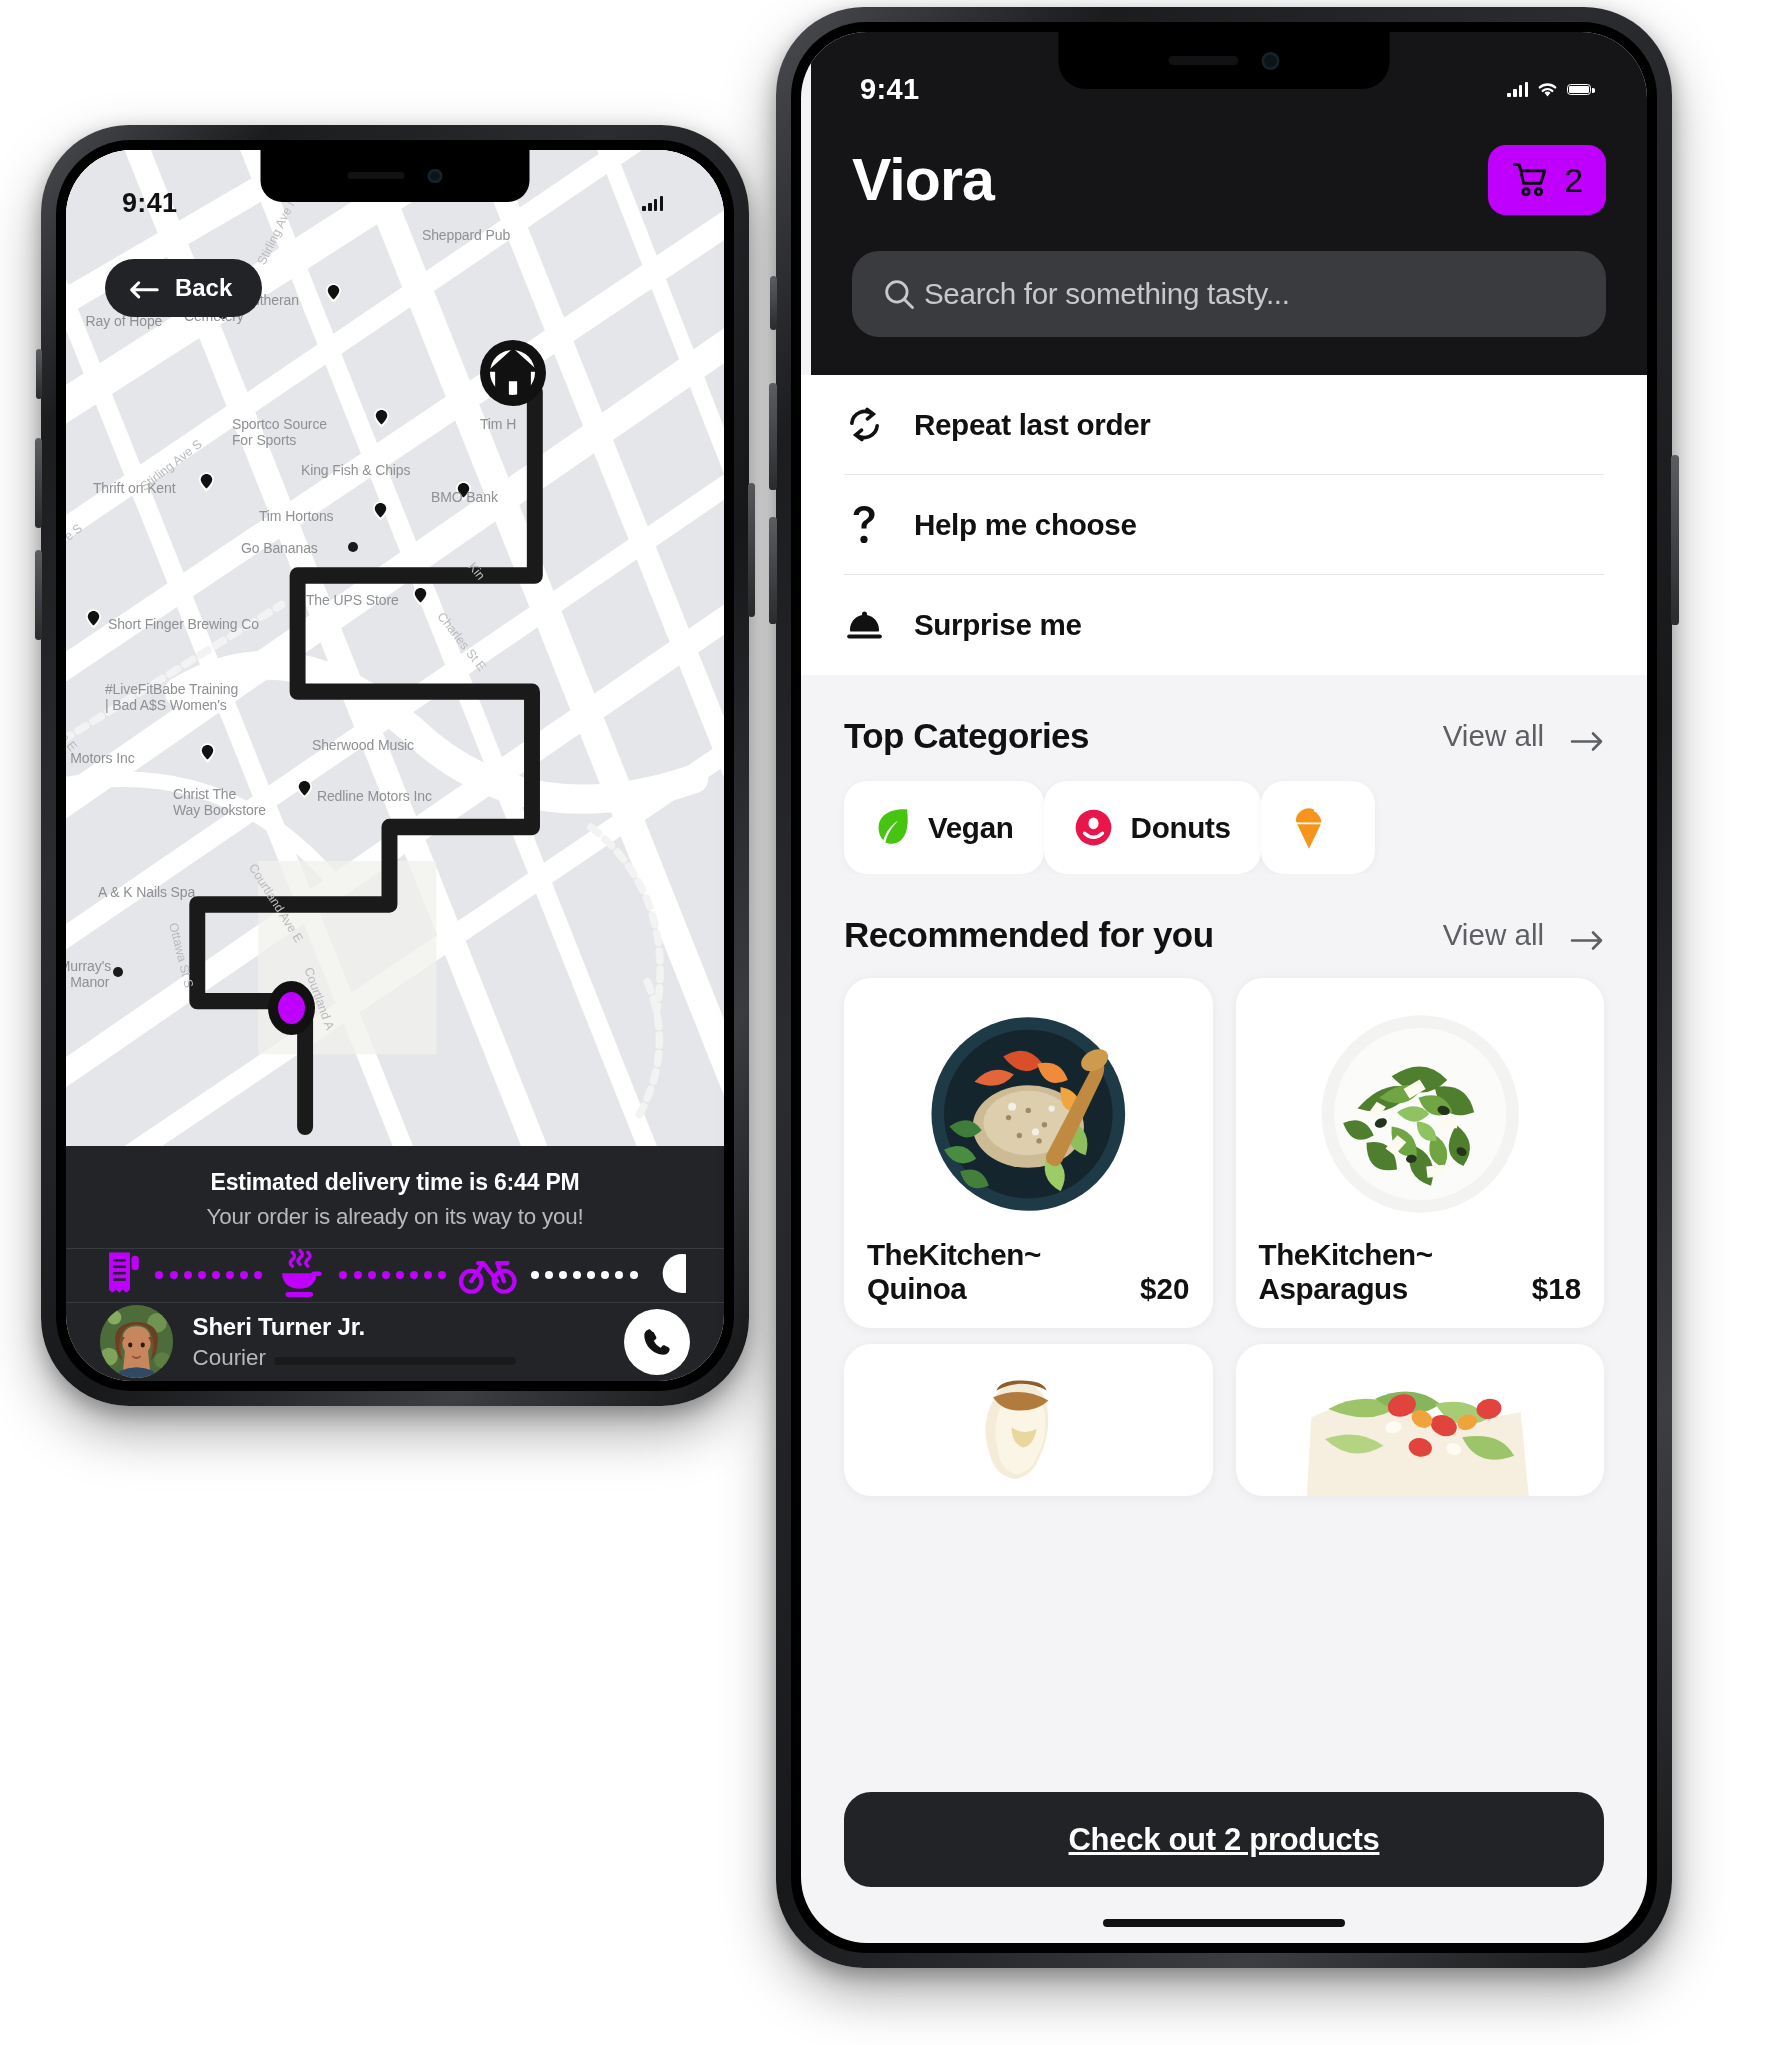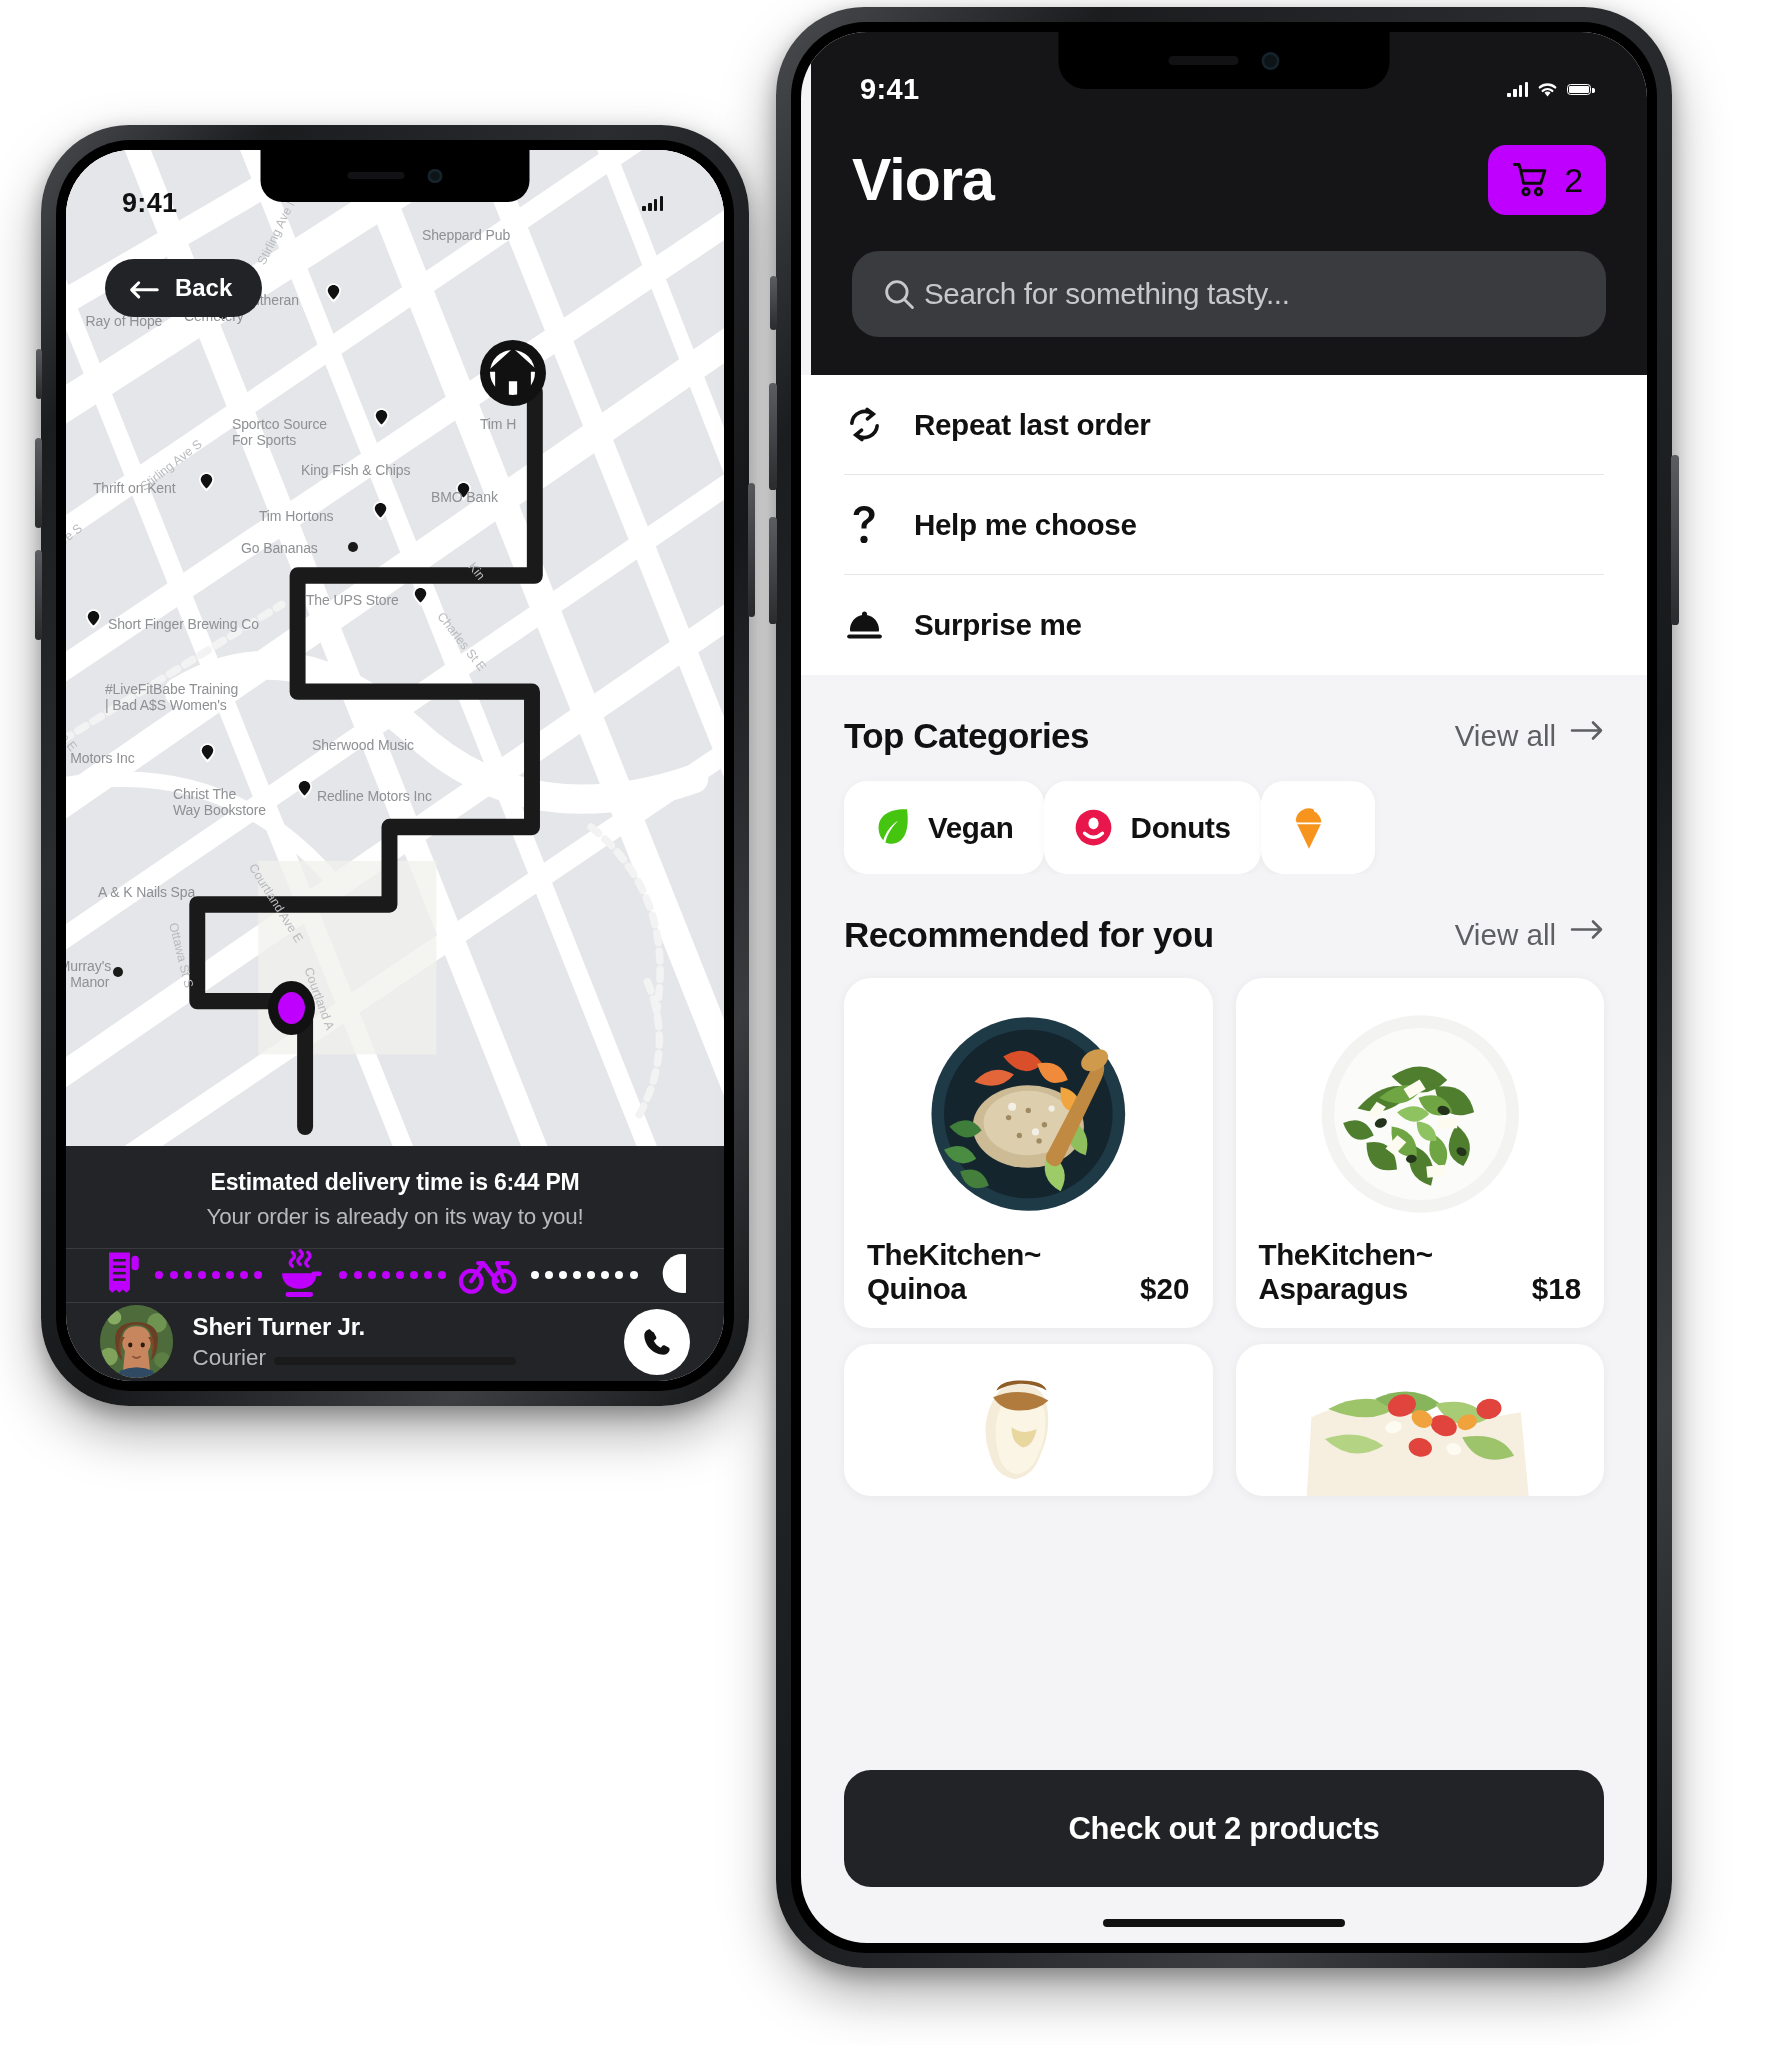--- a/index.html
+++ b/index.html
@@ -172,21 +172,21 @@
   }
   .quick-row:last-child { border-bottom: none; }
   .quick-ic { width: 41px; display: flex; align-items: center; justify-content: center; flex: none; }
   .quick-label { font-size: 29.6px; font-weight: bold; color: #111; letter-spacing: -0.3px; }
 
   .sec-head {
     display: flex; align-items: center; justify-content: space-between;
     padding: 41px 43px 0 43px;
   }
   .sec-title { font-size: 35px; font-weight: bold; color: #111; letter-spacing: -0.5px; }
-  .view-all { display: flex; align-items: flex-start; gap: 14px; color: #5d5f63; font-size: 29.6px; }
+  .view-all { display: flex; align-items: flex-end; gap: 26px; color: #5d5f63; font-size: 29.6px; }
 
   .cat-strip { display: flex; padding: 25px 0 0 43px; overflow: hidden; }
   .cat-chip {
     background: #fff; border-radius: 23px; height: 93px; flex: none;
     display: flex; align-items: center; gap: 18px; padding: 0 30px;
     box-shadow: 0 1.8px 9px rgba(0,0,0,.04);
   }
   .cat-label { font-size: 29.6px; font-weight: bold; color: #111; letter-spacing: -0.3px; }
 
   .prod-grid { display: flex; gap: 23px; padding: 23px 43px 0 43px; }
@@ -197,23 +197,23 @@
   .prod-img { width: 100%; height: 226px; display: block; }
   .prod-name { font-size: 29.6px; font-weight: bold; color: #111; letter-spacing: -0.4px; line-height: 1.16; margin-top: 10.7px; }
   .prod-row2 { display: flex; align-items: baseline; justify-content: space-between; }
   .prod-price { font-size: 29.6px; font-weight: bold; color: #111; }
 
   .prod-grid.second { padding-top: 16px; }
   .prod-card.short { height: 152px; padding-bottom: 0; overflow: hidden; }
 
   .checkout-wrap { position: absolute; left: 0; right: 0; bottom: 56px; padding: 0 43px; z-index: 30; }
   .checkout-btn {
-    background: #222326; color: #fff; border-radius: 27px; height: 117px;
+    background: #222326; color: #fff; border-radius: 27px; height: 95px;
     display: flex; align-items: center; justify-content: center;
-    font-size: 31px; font-weight: bold; letter-spacing: -0.3px;
+    font-size: 31px; font-weight: bold; letter-spacing: -0.3px; text-decoration: underline;
   }
   .home-ind {
     position: absolute; bottom: 16px; left: 50%; transform: translateX(-50%);
     width: 242px; height: 8px; border-radius: 5.4px; background: #111; z-index: 35;
   }
   .home-ind.light { background: #1a1a1a; }
 </style>
 </head>
 <body>
 

